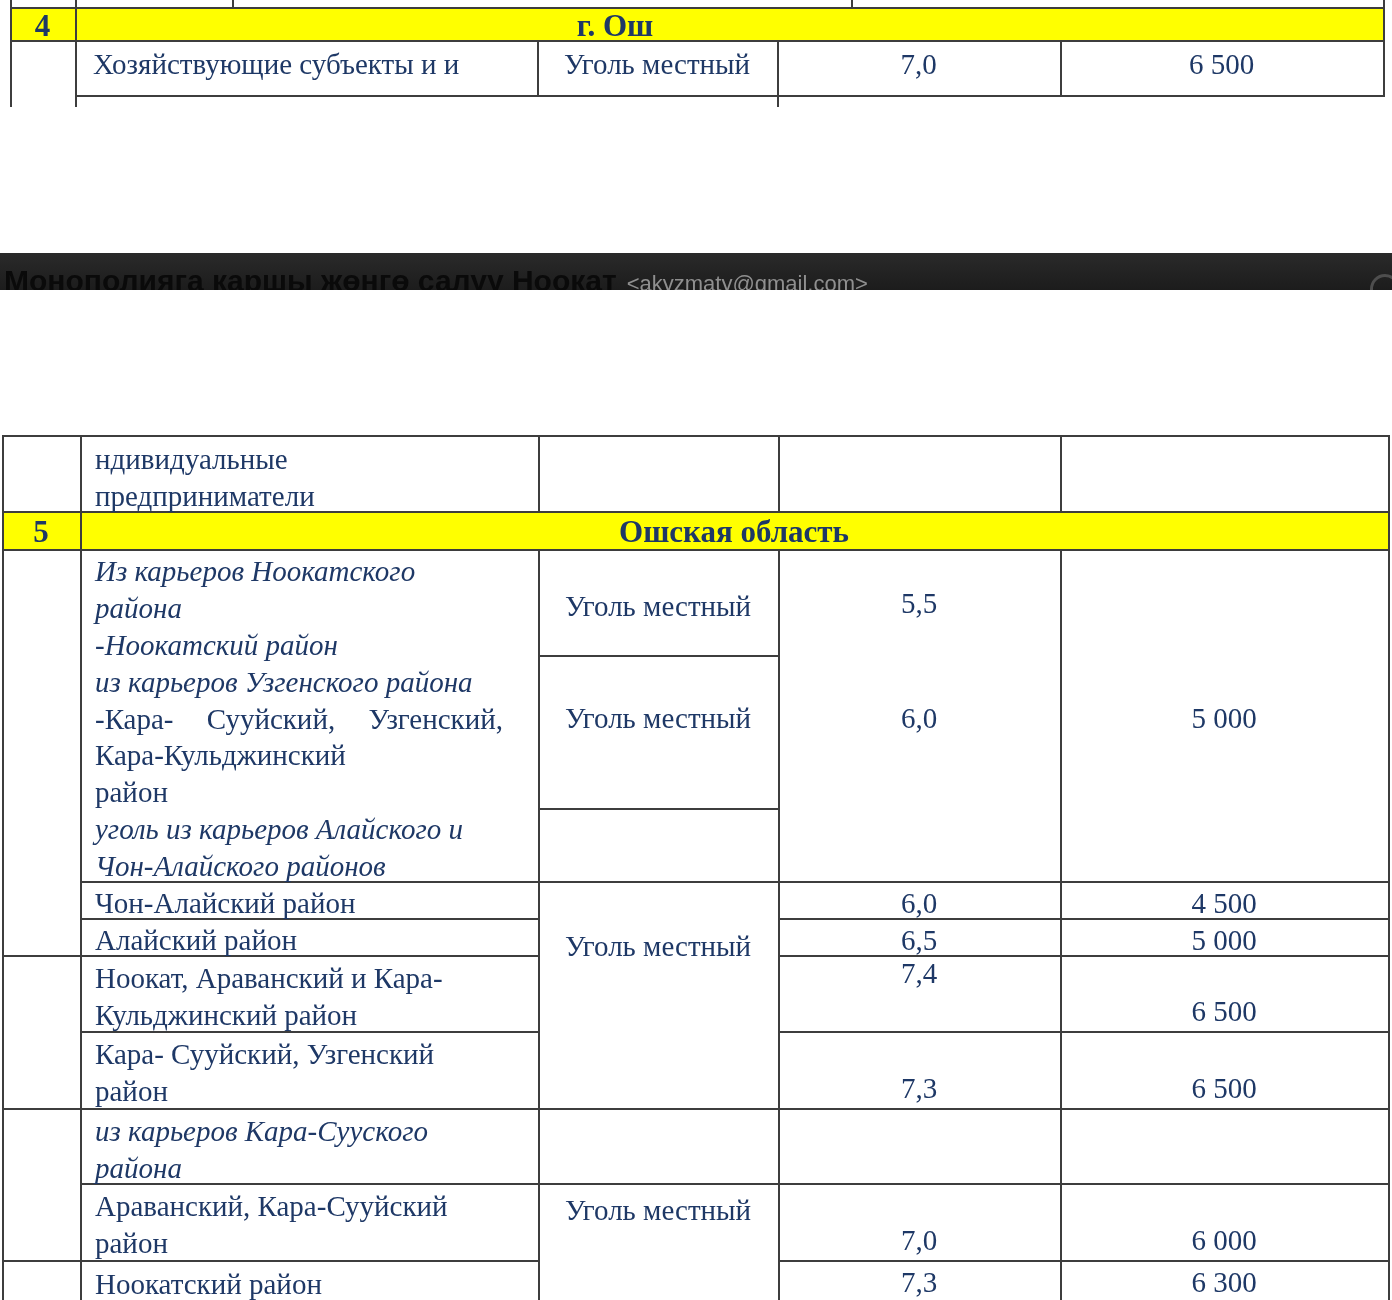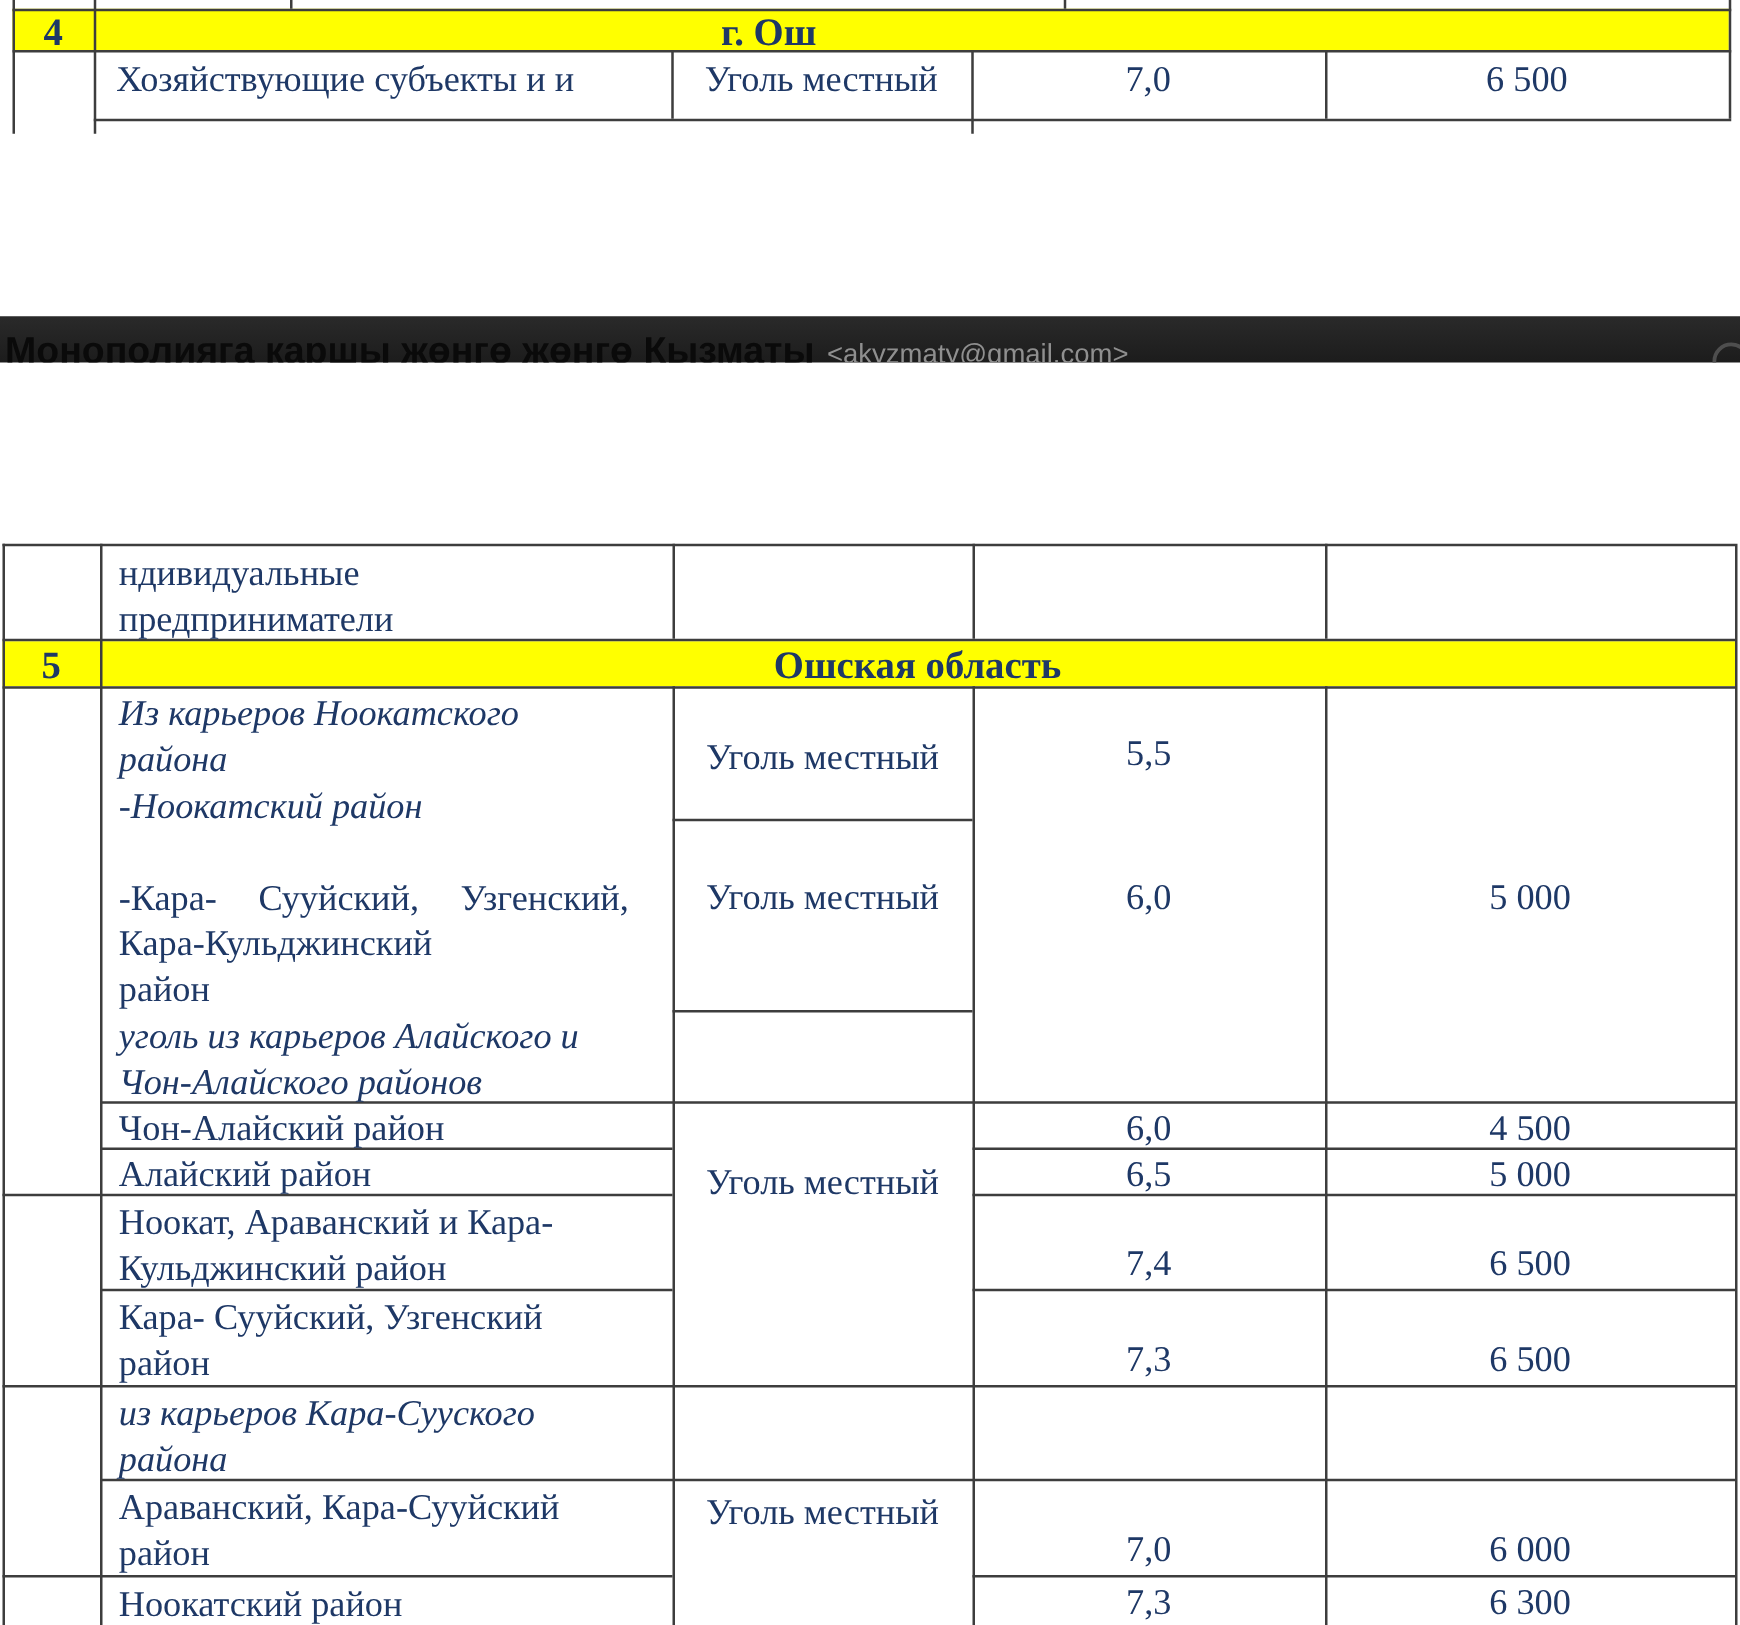--- a/index.html
+++ b/index.html
@@ -41,21 +41,21 @@
 
   <div class="t c b hdr" style="left:10px;top:8px;width:65px">4</div>
   <div class="t c b hdr" style="left:75px;top:8px;width:1080px">г. Ош</div>
   <div class="t" style="left:93px;top:46px">Хозяйствующие субъекты и и</div>
   <div class="t c" style="left:537px;top:46px;width:240px">Уголь местный</div>
   <div class="t c" style="left:777px;top:46px;width:283px">7,0</div>
   <div class="t c" style="left:1060px;top:46px;width:323px">6 500</div>
 
   <div class="bar">
     <div class="barline">
-      <span class="sender">Монополияга каршы жөнгө жөнгө Кызматы</span>
+      <span class="sender">Монополияга каршы жөнгө салуу Ноокат</span>
       <span class="email">&lt;akyzmaty@gmail.com&gt;</span>
     </div>
     <div class="ring"></div>
   </div>
 
   <div class="yellow" style="left:2px;top:513px;width:1386px;height:36px"></div>
 
   <div class="h" style="left:2px;top:435px;width:1386px"></div>
   <div class="h" style="left:2px;top:511px;width:1386px"></div>
   <div class="h" style="left:2px;top:549px;width:1386px"></div>
@@ -85,20 +85,21 @@
 
   <div class="t" style="left:95px;top:441px">ндивидуальные</div>
   <div class="t" style="left:95px;top:478px">предприниматели</div>
 
   <div class="t c b hdr" style="left:2px;top:514px;width:78px">5</div>
   <div class="t c b hdr" style="left:80px;top:514px;width:1308px">Ошская область</div>
 
   <div class="t i" style="left:95px;top:553px">Из карьеров Ноокатского</div>
   <div class="t i" style="left:95px;top:590px">района</div>
   <div class="t i" style="left:95px;top:627px">-Ноокатский район</div>
+  <div class="t i" style="left:95px;top:664px">из карьеров Узгенского района</div>
   <div class="t" style="left:95px;top:701px;word-spacing:26px">-Кара- Сууйский, Узгенский,</div>
   <div class="t" style="left:95px;top:737px">Кара-Кульджинский</div>
   <div class="t" style="left:95px;top:774px">район</div>
   <div class="t i" style="left:95px;top:811px">уголь из карьеров Алайского и</div>
   <div class="t i" style="left:95px;top:848px">Чон-Алайского районов</div>
 
   <div class="t c" style="left:538px;top:588px;width:240px">Уголь местный</div>
   <div class="t c" style="left:538px;top:700px;width:240px">Уголь местный</div>
   <div class="t c" style="left:538px;top:928px;width:240px">Уголь местный</div>
   <div class="t c" style="left:538px;top:1192px;width:240px">Уголь местный</div>
@@ -110,21 +111,21 @@
   <div class="t" style="left:95px;top:885px">Чон-Алайский район</div>
   <div class="t c" style="left:778px;top:885px;width:282px">6,0</div>
   <div class="t c" style="left:1060px;top:885px;width:328px">4 500</div>
 
   <div class="t" style="left:95px;top:922px">Алайский район</div>
   <div class="t c" style="left:778px;top:922px;width:282px">6,5</div>
   <div class="t c" style="left:1060px;top:922px;width:328px">5 000</div>
 
   <div class="t" style="left:95px;top:960px">Ноокат, Араванский и Кара-</div>
   <div class="t" style="left:95px;top:997px">Кульджинский район</div>
-  <div class="t c" style="left:778px;top:993px;width:282px">7,4</div>
+  <div class="t c" style="left:778px;top:955px;width:282px">7,4</div>
   <div class="t c" style="left:1060px;top:993px;width:328px">6 500</div>
 
   <div class="t" style="left:95px;top:1036px">Кара- Сууйский, Узгенский</div>
   <div class="t" style="left:95px;top:1073px">район</div>
   <div class="t c" style="left:778px;top:1070px;width:282px">7,3</div>
   <div class="t c" style="left:1060px;top:1070px;width:328px">6 500</div>
 
   <div class="t i" style="left:95px;top:1113px">из карьеров Кара-Сууского</div>
   <div class="t i" style="left:95px;top:1150px">района</div>
 

